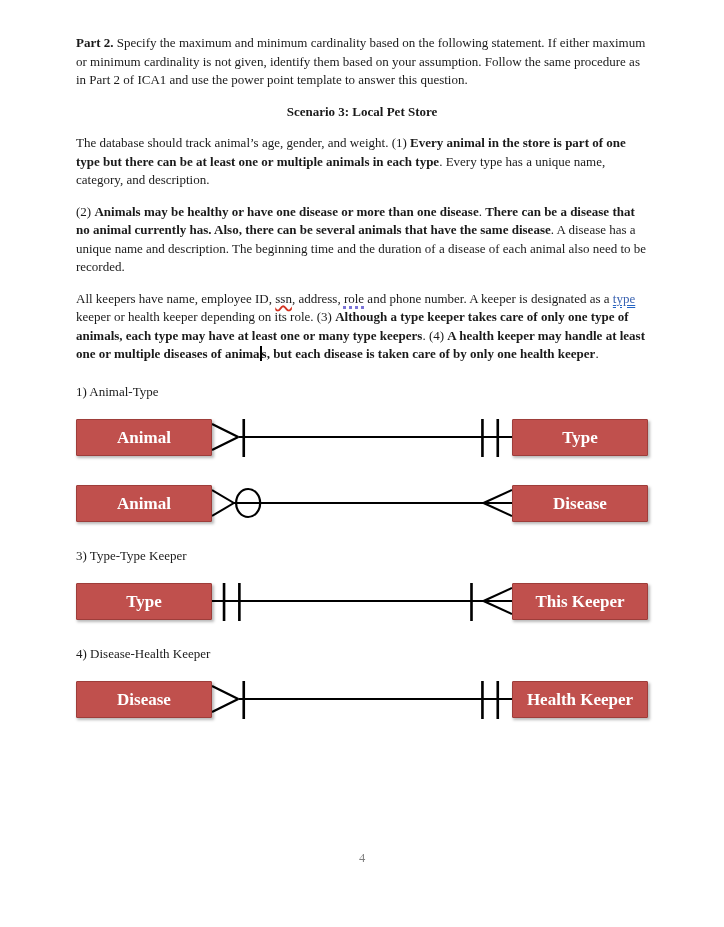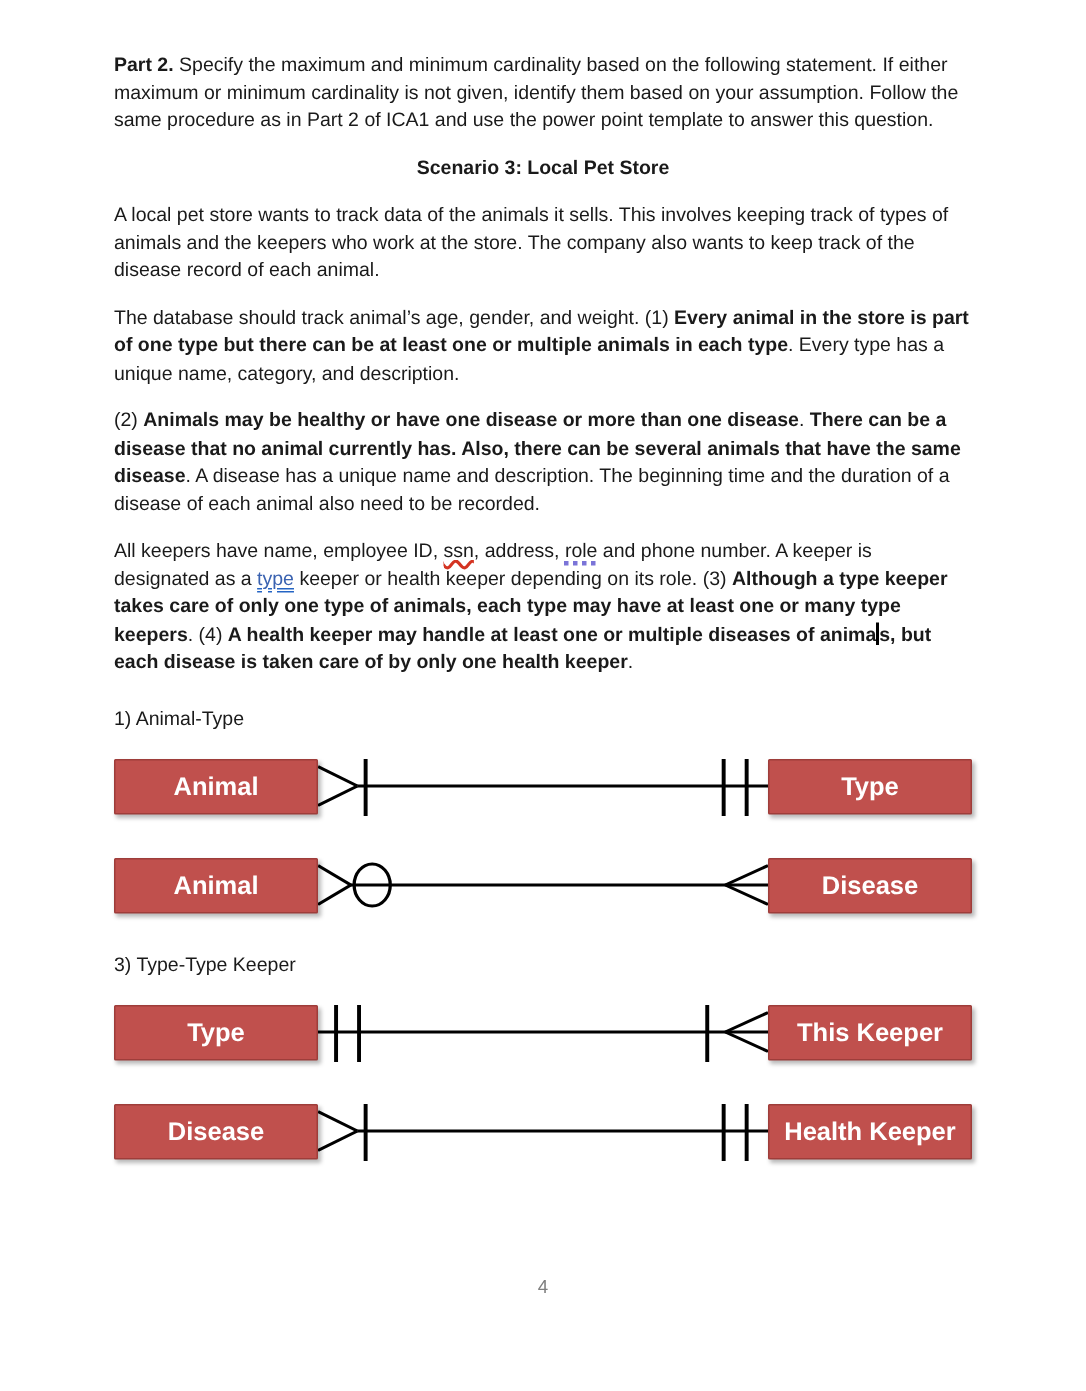--- a/index.html
+++ b/index.html
@@ -1,18 +1,18 @@
 <!DOCTYPE html>
 <html style="--entity-fill: #c0504d; --entity-border: #9e3d3a; --entity-text: #ffffff;"><head>
 <meta charset="utf-8">
 <style>
   * { margin:0; padding:0; box-sizing:border-box; }
   html,body { width:724px; height:927px; }
   body { background:#ffffff; font-family:"Liberation Sans", sans-serif; font-size:13px; color:#1a1a1a; position:relative; overflow:hidden; }
-  .page { position:absolute; inset:0; padding:34px 76px 0 76px; }
+  .page { position:absolute; inset:0; padding:34px 76px 0 76px;font-family:Liberation Serif, serif; }
   p.para { line-height:18.5px; margin-bottom:13px; }
   p.heading { font-weight:700;text-align:center; }
   .b { font-weight:700; }
   .u-squiggle { text-decoration:underline; text-decoration-style:wavy; text-decoration-color:#d43422; text-decoration-thickness:1.5px; text-underline-offset:2px; }
   .u-dotted { text-decoration:underline; text-decoration-style:dotted; text-decoration-color:#7b74d8; text-decoration-thickness:2.5px; text-underline-offset:3px; }
   .u-double { color:#3a62b0; text-decoration:underline; text-decoration-style:double; text-decoration-color:#2464c4; text-decoration-thickness:1px; text-underline-offset:2px; }
   .cursor { display:inline-block; width:2px; height:15px; background:#000; vertical-align:-3px; }
   .diagrams { margin-top:19px; }
   .diagram-label { line-height:18px; margin-bottom:14px; }
   .diagram-row { display:flex; align-items:center; margin-bottom:20px; }
@@ -21,21 +21,20 @@
   .page-number { position:absolute; top:851px; left:0; right:0; text-align:center; color:#7f7f7f; font-size:12.5px; }
 </style>
 </head>
 <body>
 
 <div class="page">
 
   <div id="doc-paragraphs">
       <p class="para"><span class="b">Part 2.</span><span> Specify the maximum and minimum cardinality based on the following statement. If either maximum or minimum cardinality is not given, identify them based on your assumption. Follow the same procedure as in Part 2 of ICA1 and use the power point template to answer this question.</span></p>
       <p class="para heading"><span class="b">Scenario 3: Local Pet Store</span></p>
-      <p class="para"><span>A local pet store wants to track data of the animals it sells. This involves keeping track of types of animals and the keepers who work at the store. The company also wants to keep track of the disease record of each animal.</span></p>
       <p class="para"><span>The database should track animal’s age, gender, and weight. (1) </span><span class="b">Every animal in the store is part of one type but there can be at least one or multiple animals in each type</span><span>. Every type has a unique name, category, and description.</span></p>
       <p class="para"><span>(2) </span><span class="b">Animals may be healthy or have one disease or more than one disease</span><span>. </span><span class="b">There can be a disease that no animal currently has. Also, there can be several animals that have the same disease</span><span>. A disease has a unique name and description. The beginning time and the duration of a disease of each animal also need to be recorded.</span></p>
       <p class="para"><span>All keepers have name, employee ID, </span><span class="u-squiggle">ssn</span><span>, address, </span><span class="u-dotted">role</span><span> and phone number. A keeper is designated as a </span><span class="u-double">type</span><span> keeper or health keeper depending on its role. (3) </span><span class="b">Although a type keeper takes care of only one type of animals, each type may have at least one or many type keepers</span><span>. (4) </span><span class="b">A health keeper may handle at least one or multiple diseases of anima</span><span class="cursor"></span><span class="b">s, but each disease is taken care of by only one health keeper</span><span>.</span></p>
     </div>
 
   <div class="diagrams">
 
     <div class="diagram">
       <p class="diagram-label">1) Animal-Type</p>
       <div class="diagram-row">
@@ -77,20 +76,21 @@
             <line x1="237" y1="4" x2="237" y2="42" stroke="#000000" stroke-width="2.4"></line>
             <line x1="248" y1="22" x2="274" y2="9" stroke="#000000" stroke-width="2"></line>
             <line x1="248" y1="22" x2="274" y2="35" stroke="#000000" stroke-width="2"></line>
             <line x1="0" y1="22" x2="274" y2="22" stroke="#000000" stroke-width="2"></line>
           </svg>
         <div class="entity-box">This Keeper</div>
       </div>
     </div>
 
     <div class="diagram">
+      <p class="diagram-label">4) Disease-Health Keeper</p>
       <div class="diagram-row">
         <div class="entity-box">Disease</div>
         <svg class="connector" viewBox="0 0 274 46" height="46" preserveAspectRatio="none">
             <line x1="0" y1="9" x2="24" y2="22" stroke="#000000" stroke-width="2"></line>
             <line x1="0" y1="35" x2="24" y2="22" stroke="#000000" stroke-width="2"></line>
             <line x1="29" y1="4" x2="29" y2="42" stroke="#000000" stroke-width="2.4"></line>
             <line x1="247" y1="4" x2="247" y2="42" stroke="#000000" stroke-width="2.4"></line>
             <line x1="261" y1="4" x2="261" y2="42" stroke="#000000" stroke-width="2.4"></line>
             <line x1="24" y1="22" x2="274" y2="22" stroke="#000000" stroke-width="2"></line>
           </svg>

